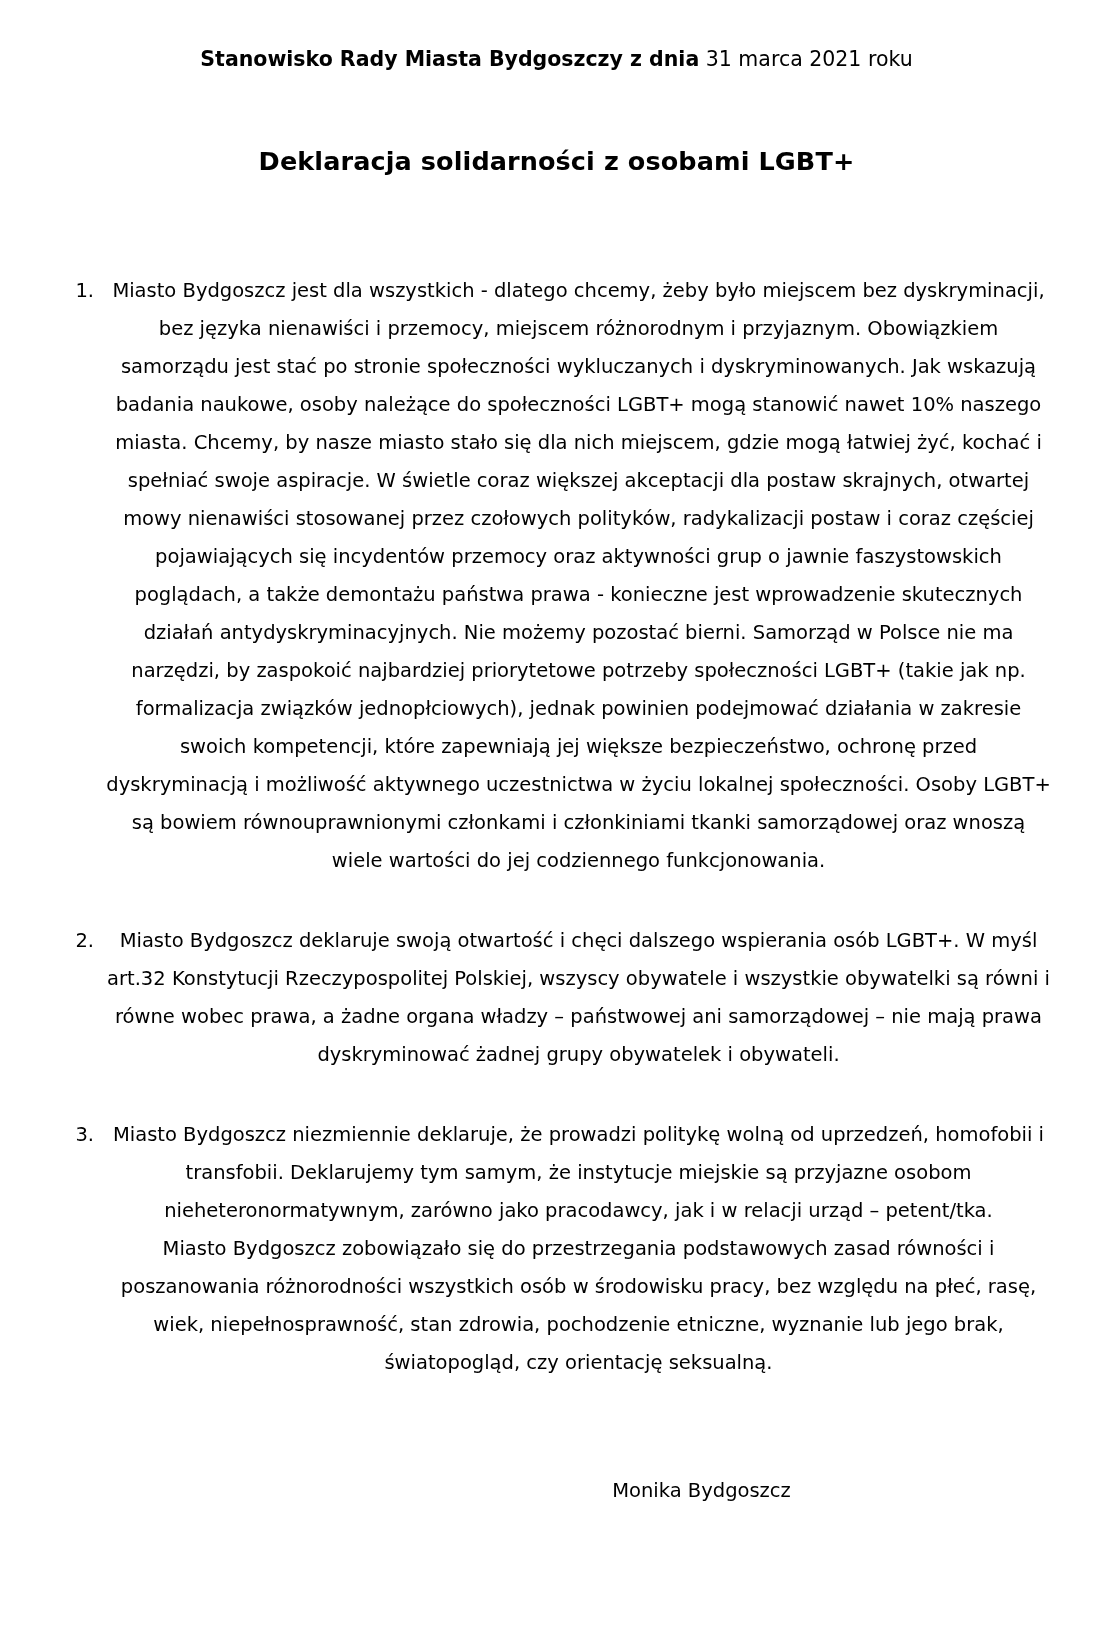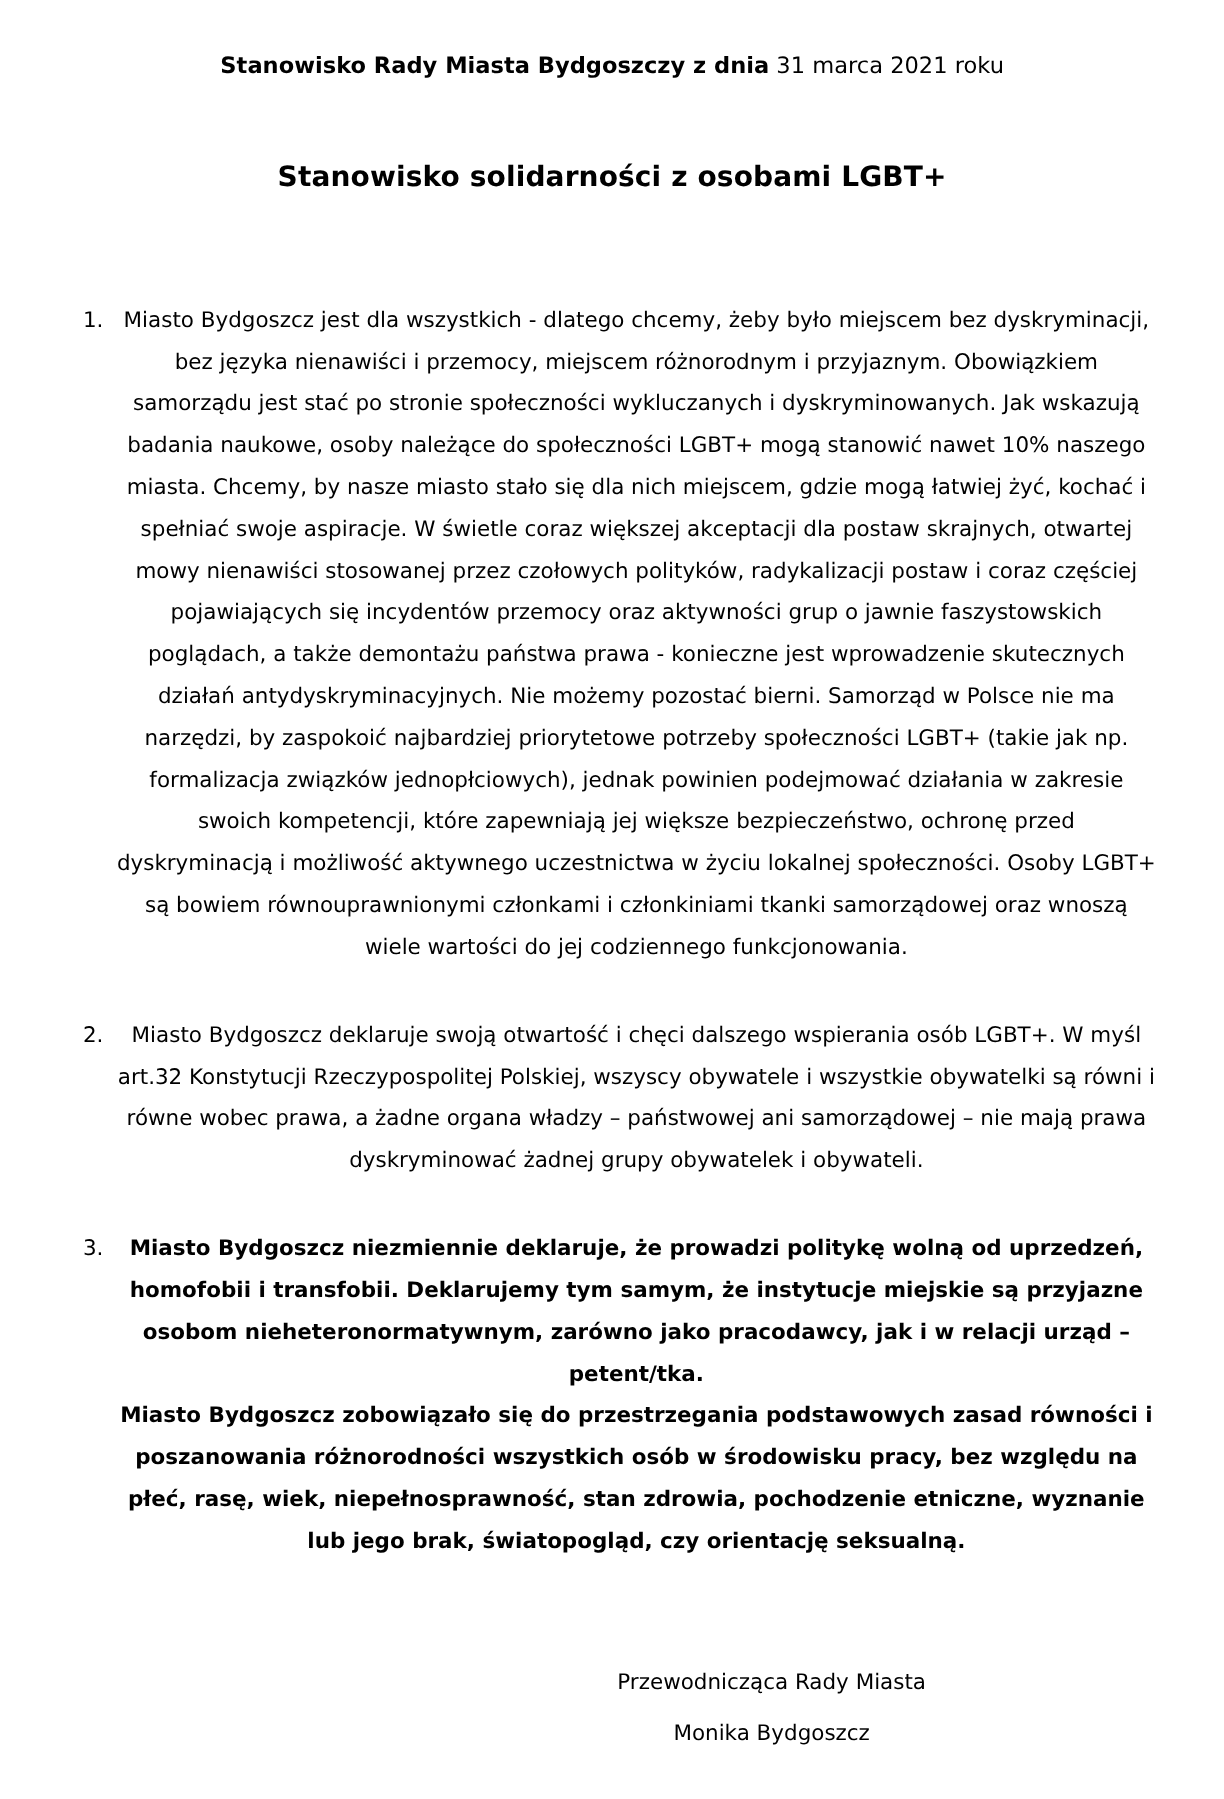--- a/index.html
+++ b/index.html
@@ -81,36 +81,35 @@
 </style>
 </head>
 <body>
 
 <div class="page">
 
   <div class="header-line">
     <span class="bold">Stanowisko Rady Miasta Bydgoszczy z dnia</span><span class="regular"> 31 marca 2021 roku</span>
   </div>
 
-  <h1 class="doc-title">Stanowisko solidarności z osobami LGBT+</h1>
+  <h1 class="doc-title">Deklaracja solidarności z osobami LGBT+</h1>
 
   <ol class="list">
     <li class="list-item">
       <span class="item-number">1.</span>
       <span class="item-body">Miasto Bydgoszcz jest dla wszystkich - dlatego chcemy, żeby było miejscem bez dyskryminacji, bez języka nienawiści i przemocy, miejscem różnorodnym i przyjaznym. Obowiązkiem samorządu jest stać po stronie społeczności wykluczanych i dyskryminowanych. Jak wskazują badania naukowe, osoby należące do społeczności LGBT+ mogą stanowić nawet 10% naszego miasta. Chcemy, by nasze miasto stało się dla nich miejscem, gdzie mogą łatwiej żyć, kochać i spełniać swoje aspiracje. W świetle coraz większej akceptacji dla postaw skrajnych, otwartej mowy nienawiści stosowanej przez czołowych polityków, radykalizacji postaw i coraz częściej pojawiających się incydentów przemocy oraz aktywności grup o jawnie faszystowskich poglądach, a także demontażu państwa prawa - konieczne jest wprowadzenie skutecznych działań antydyskryminacyjnych. Nie możemy pozostać bierni. Samorząd w Polsce nie ma narzędzi, by zaspokoić najbardziej priorytetowe potrzeby społeczności LGBT+ (takie jak np. formalizacja związków jednopłciowych), jednak powinien podejmować działania w zakresie swoich kompetencji, które zapewniają jej większe bezpieczeństwo, ochronę przed dyskryminacją i możliwość aktywnego uczestnictwa w życiu lokalnej społeczności. Osoby LGBT+ są bowiem równouprawnionymi członkami i członkiniami tkanki samorządowej oraz wnoszą wiele wartości do jej codziennego funkcjonowania.</span>
     </li>
     <li class="list-item">
       <span class="item-number">2.</span>
       <span class="item-body">Miasto Bydgoszcz deklaruje swoją otwartość i chęci dalszego wspierania osób LGBT+. W myśl art.32 Konstytucji Rzeczypospolitej Polskiej, wszyscy obywatele i wszystkie obywatelki są równi i równe wobec prawa, a żadne organa władzy – państwowej ani samorządowej – nie mają prawa dyskryminować żadnej grupy obywatelek i obywateli.</span>
     </li>
     <li class="list-item">
       <span class="item-number">3.</span>
-      <span class="item-body" style="white-space: pre-line; font-weight: bold;">Miasto Bydgoszcz niezmiennie deklaruje, że prowadzi politykę wolną od uprzedzeń, homofobii i transfobii. Deklarujemy tym samym, że instytucje miejskie są przyjazne osobom nieheteronormatywnym, zarówno jako pracodawcy, jak i w relacji urząd – petent/tka.
+      <span class="item-body" style="white-space: pre-line;">Miasto Bydgoszcz niezmiennie deklaruje, że prowadzi politykę wolną od uprzedzeń, homofobii i transfobii. Deklarujemy tym samym, że instytucje miejskie są przyjazne osobom nieheteronormatywnym, zarówno jako pracodawcy, jak i w relacji urząd – petent/tka.
 Miasto Bydgoszcz zobowiązało się do przestrzegania podstawowych zasad równości i poszanowania różnorodności wszystkich osób w środowisku pracy, bez względu na płeć, rasę, wiek, niepełnosprawność, stan zdrowia, pochodzenie etniczne, wyznanie lub jego brak, światopogląd,  czy orientację seksualną.</span>
     </li>
   </ol>
 
   <div class="signature">
-    <div class="sig-line">Przewodnicząca Rady Miasta</div>
     <div class="sig-line">Monika Bydgoszcz</div>
   </div>
 
 </div>
 
 </body></html>

